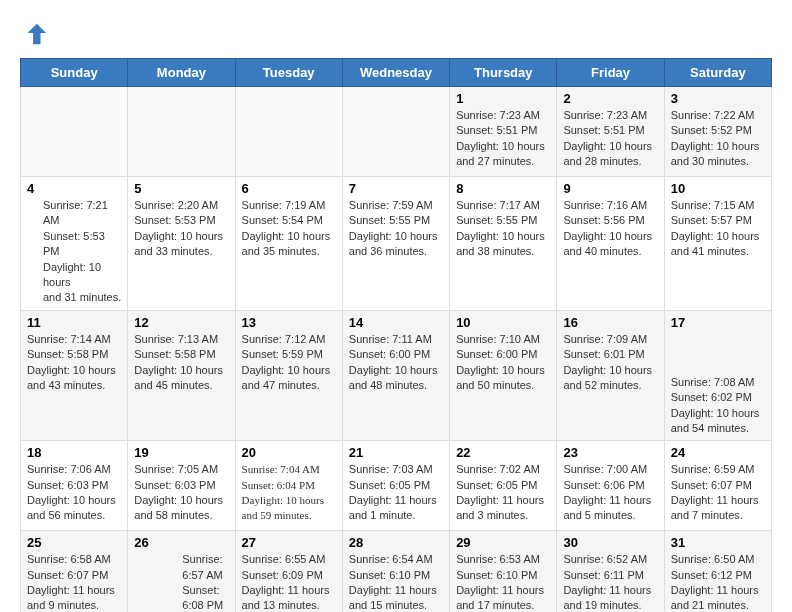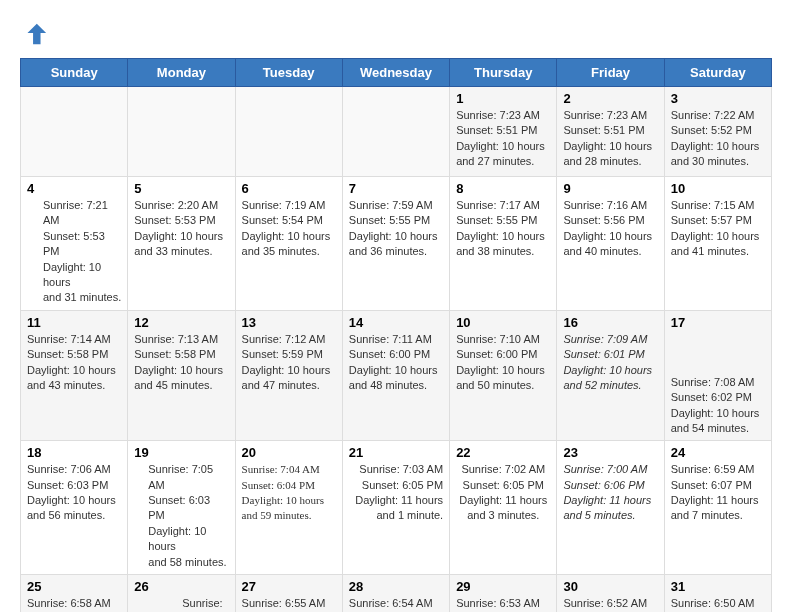--- a/index.html
+++ b/index.html
@@ -233,21 +233,21 @@
         </td>
         <td>
           <div class="day-num">10</div>
           <div class="day-info" style="white-space: pre-line;">Sunrise: 7:10 AM
 Sunset: 6:00 PM
 Daylight: 10 hours
 and 50 minutes.</div>
         </td>
         <td>
           <div class="day-num">16</div>
-          <div class="day-info" style="white-space: pre-line; font-style: italic;">Sunrise: 7:09 AM
+          <div class="day-info" style="white-space: pre-line;">Sunrise: 7:09 AM
 Sunset: 6:01 PM
 Daylight: 10 hours
 and 52 minutes.</div>
         </td>
         <td>
           <div class="day-num">17</div>
           <div class="day-info" style="white-space: pre-line; margin-top: 45px;">Sunrise: 7:08 AM
 Sunset: 6:02 PM
 Daylight: 10 hours
 and 54 minutes.</div>
@@ -256,49 +256,49 @@
       <tr>
         <td>
           <div class="day-num">18</div>
           <div class="day-info" style="white-space: pre-line;">Sunrise: 7:06 AM
 Sunset: 6:03 PM
 Daylight: 10 hours
 and 56 minutes.</div>
         </td>
         <td>
           <div class="day-num">19</div>
-          <div class="day-info" style="white-space: pre-line; margin-left: 14px;">Sunrise: 7:05 AM
+          <div class="day-info" style="white-space: pre-line;">Sunrise: 7:05 AM
 Sunset: 6:03 PM
 Daylight: 10 hours
 and 58 minutes.</div>
         </td>
         <td>
           <div class="day-num">20</div>
           <div class="day-info" style="white-space: pre-line; font-family: Liberation Serif, serif;">Sunrise: 7:04 AM
 Sunset: 6:04 PM
 Daylight: 10 hours
 and 59 minutes.</div>
         </td>
         <td>
           <div class="day-num">21</div>
-          <div class="day-info" style="white-space: pre-line; text-align: right;">Sunrise: 7:03 AM
+          <div class="day-info" style="white-space: pre-line;">Sunrise: 7:03 AM
 Sunset: 6:05 PM
 Daylight: 11 hours
 and 1 minute.</div>
         </td>
         <td>
           <div class="day-num">22</div>
-          <div class="day-info" style="white-space: pre-line; text-align: center;">Sunrise: 7:02 AM
+          <div class="day-info" style="white-space: pre-line;">Sunrise: 7:02 AM
 Sunset: 6:05 PM
 Daylight: 11 hours
 and 3 minutes.</div>
         </td>
         <td>
           <div class="day-num">23</div>
-          <div class="day-info" style="white-space: pre-line; font-style: italic;">Sunrise: 7:00 AM
+          <div class="day-info" style="white-space: pre-line;">Sunrise: 7:00 AM
 Sunset: 6:06 PM
 Daylight: 11 hours
 and 5 minutes.</div>
         </td>
         <td>
           <div class="day-num">24</div>
           <div class="day-info" style="white-space: pre-line;">Sunrise: 6:59 AM
 Sunset: 6:07 PM
 Daylight: 11 hours
 and 7 minutes.</div>

